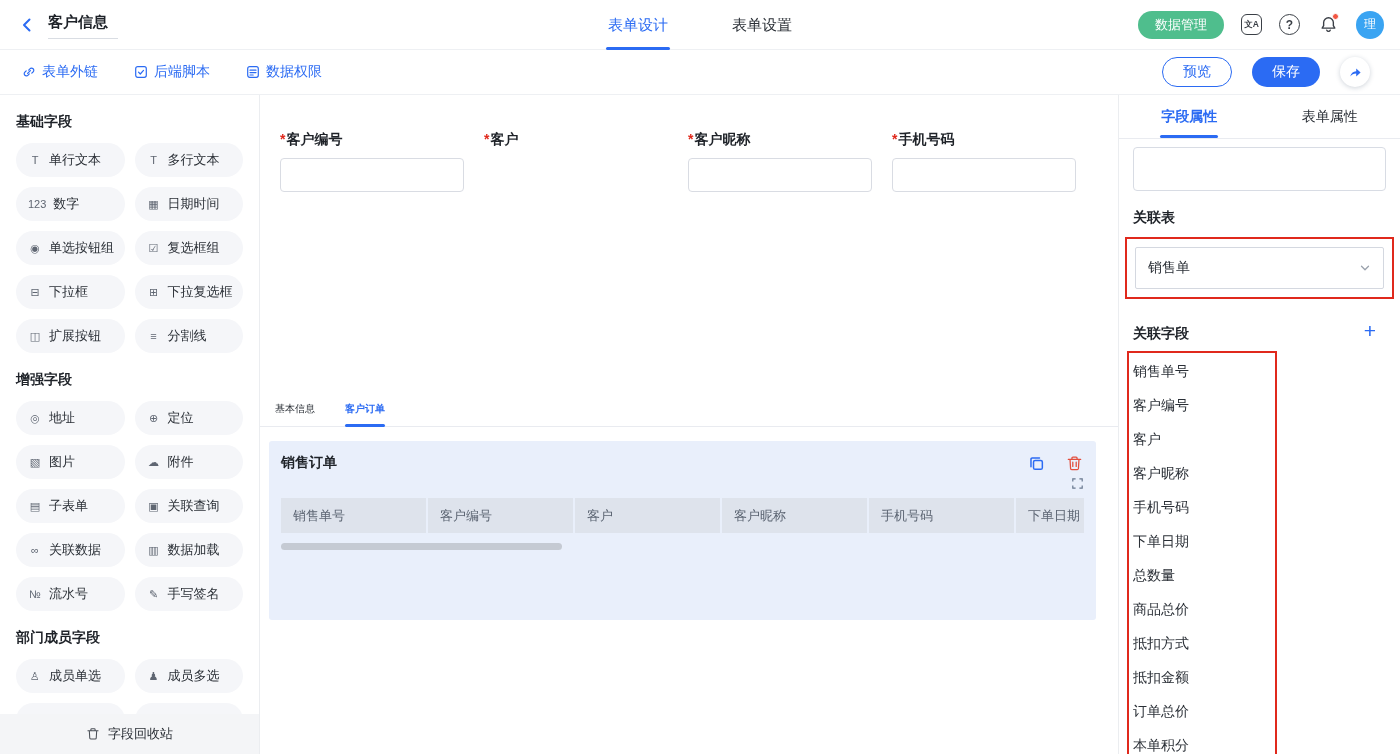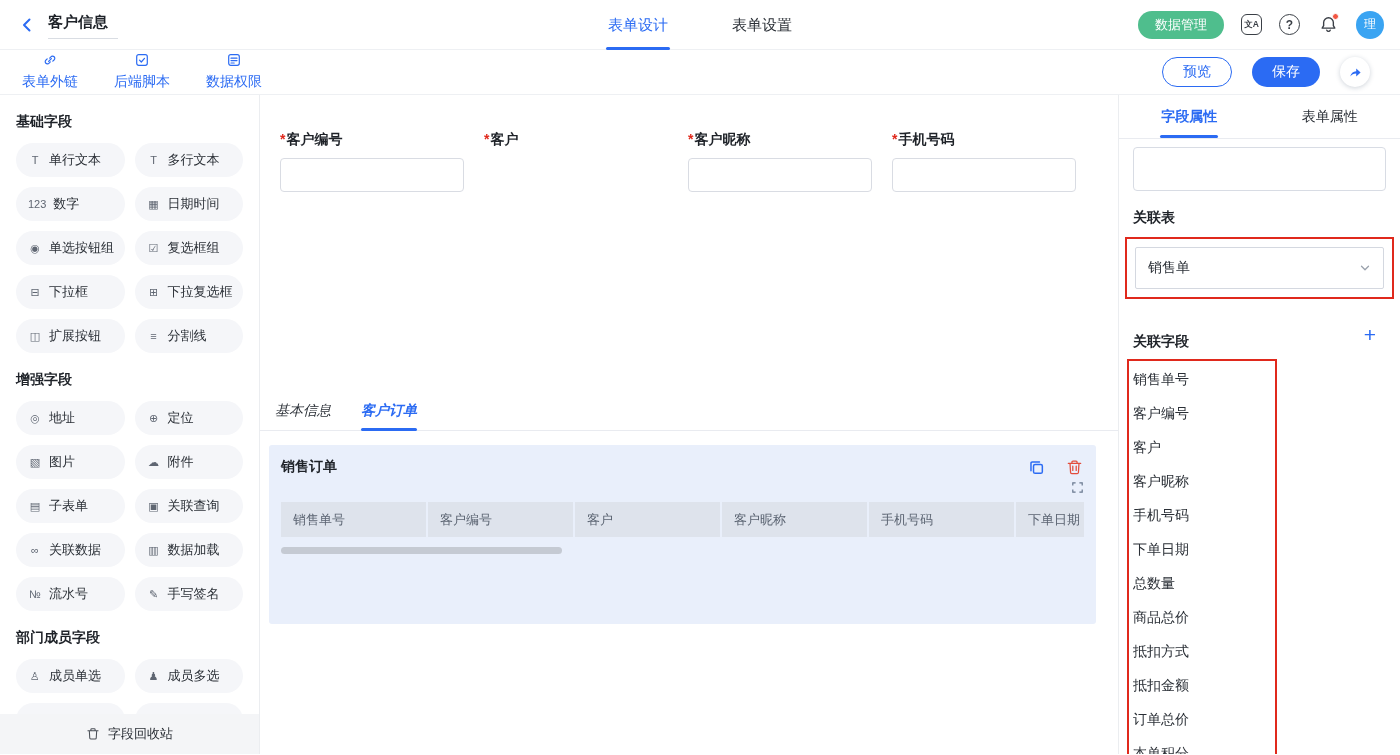--- a/index.html
+++ b/index.html
@@ -24,21 +24,21 @@
   .icon-btn{display:flex;align-items:center;justify-content:center;cursor:pointer;position:relative;}
   .translate-box{width:21px;height:21px;border:1.6px solid #3a3f46;border-radius:6px;display:flex;align-items:center;justify-content:center;font-size:8.5px;font-weight:700;color:#3a3f46;letter-spacing:0;}
   .help-circle{width:21px;height:21px;border:1.6px solid #3a3f46;border-radius:50%;display:flex;align-items:center;justify-content:center;font-size:12px;font-weight:700;color:#3a3f46;}
   .bell-wrap{position:relative;width:22px;height:22px;display:flex;align-items:center;justify-content:center;}
   .bell-dot{position:absolute;top:-1px;right:0;width:7px;height:7px;border-radius:50%;background:#f25643;border:1px solid #fff;}
   .avatar{width:28px;height:28px;border-radius:50%;background:#3aa4f2;color:#fff;font-size:12px;display:flex;align-items:center;justify-content:center;cursor:pointer;}
 
   
   .toolbar{height:45px;display:flex;align-items:center;padding:0 30px 0 22px;border-bottom:1px solid #eef0f3;background:#fff;}
   .tool-links{display:flex;gap:36px;}
-  .tool-link{display:flex;align-items:center;gap:6px;color:var(--blue);font-size:14px;cursor:pointer;flex-direction:column;}
+  .tool-link{display:flex;align-items:center;gap:6px;color:var(--blue);font-size:14px;cursor:pointer;}
   .tool-actions{margin-left:auto;display:flex;align-items:flex-start;gap:20px;}
   .btn-preview{height:30px;padding:0 20px;border:1px solid var(--blue);color:var(--blue);background:#fff;border-radius:16px;font-size:14px;display:flex;align-items:center;cursor:pointer;}
   .btn-save{height:30px;padding:0 20px;border:none;color:#fff;background:var(--blue);border-radius:16px;font-size:14px;display:flex;align-items:center;cursor:pointer;}
   .btn-share{width:30px;height:30px;border-radius:50%;background:#fff;box-shadow:0 1px 5px rgba(31,56,88,.22);display:flex;align-items:center;justify-content:center;cursor:pointer;}
 
   
   .main{display:flex;height:659px;}
 
   
   .sidebar{width:260px;flex:0 0 260px;border-right:1px solid var(--line);padding:0 16px;position:relative;overflow:hidden;background:#fff;}
@@ -50,21 +50,21 @@
 
   
   .canvas{flex:1;background:#fff;overflow:hidden;display:flex;flex-direction:column;}
   .fields{display:flex;gap:20px;padding:36px 20px 0;}
   .field{width:184px;}
   .f-label{font-size:14px;font-weight:700;color:var(--text);}
   .f-label .req{color:#e0291c;margin-right:1px;}
   .inp{margin-top:9px;height:34px;border:1px solid #d9dce3;border-radius:4px;background:#fff;display:flex;align-items:center;padding:0 10px;font-size:13px;color:#bfc4cc;cursor:text;}
   .inp.center{justify-content:center;}
   .canvas-tabs{display:flex;gap:30px;padding-left:15px;margin-top:210px;border-bottom:1px solid #e9ebf0;}
-  .c-tab{padding-bottom:10px;font-size:14px;color:var(--text2);cursor:pointer;position:relative;font-style:italic;}
+  .c-tab{padding-bottom:10px;font-size:10px;color:var(--text2);cursor:pointer;position:relative;}
   .c-tab.active{color:var(--blue);font-weight:700;}
   .c-tab.active::after{content:"";position:absolute;left:0;right:0;bottom:-1px;height:3px;background:var(--blue);border-radius:2px;}
   .subform{margin:14px 22px 0 9px;background:#e9effb;border-radius:3px;padding:12px 12px 70px;}
   .sf-head{display:flex;align-items:center;}
   .sf-title{font-size:14px;font-weight:700;color:var(--text);}
   .sf-icons{margin-left:auto;display:flex;align-items:center;gap:18px;}
   .sf-icons .icon-btn{width:20px;height:20px;}
   .sf-expand{display:flex;justify-content:flex-end;margin-top:4px;}
   .sf-table{display:flex;gap:2px;margin-top:8px;overflow:hidden;}
   .sf-th{flex:0 0 145px;height:35px;background:#dee3ec;display:flex;align-items:center;padding:0 12px;font-size:13px;color:#5b6472;overflow:hidden;white-space:nowrap;}
@@ -350,21 +350,21 @@
         <span>销售单</span>
         <span class="chev">
           <svg width="12" height="12" viewBox="0 0 12 12">
               <path d="M2.5 4.2L6 7.7l3.5-3.5" fill="none" stroke="#9aa1ac" stroke-width="1.3" stroke-linecap="round" stroke-linejoin="round"></path>
             </svg>
         </span>
       </div>
     </div>
 
     <div class="plabel-row">
-      <span class="p-label" style="margin-top:16px">关联字段</span>
+      <span class="p-label" style="margin-top:8px">关联字段</span>
       <span class="plus-btn">+</span>
     </div>
 
     <div class="annot list-annot">
       <div class="f-item">销售单号</div>
       <div class="f-item">客户编号</div>
       <div class="f-item">客户</div>
       <div class="f-item">客户昵称</div>
       <div class="f-item">手机号码</div>
       <div class="f-item">下单日期</div>

